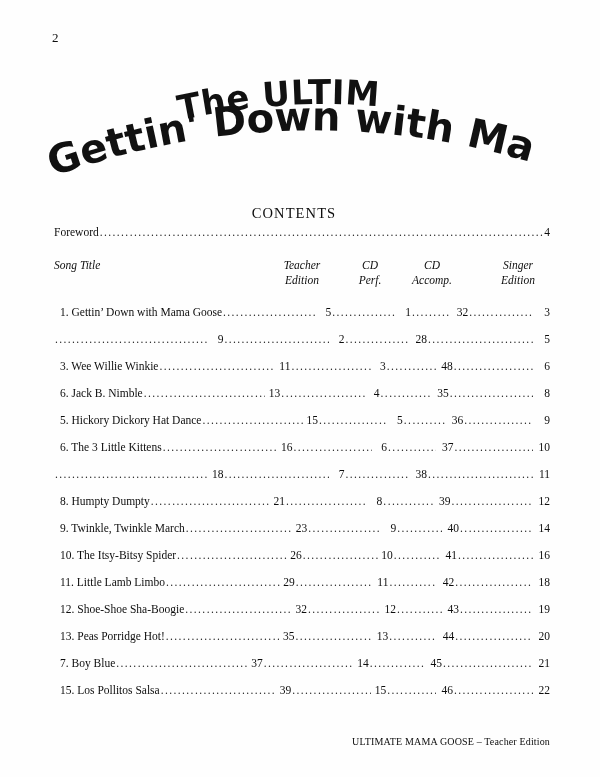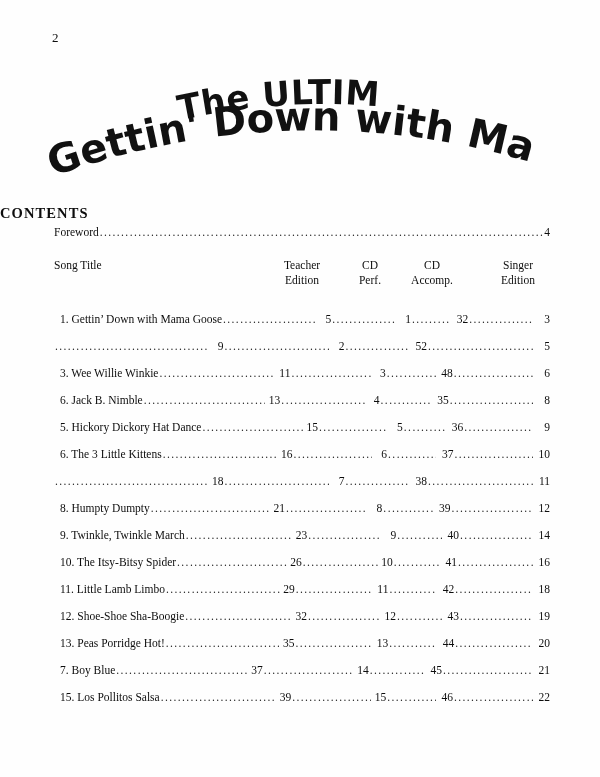--- a/index.html
+++ b/index.html
@@ -44,23 +44,23 @@
     font-weight: bold;
     fill: #111111;
   }
 
   
   .contents-heading {
     position: absolute;
     left: 0;
     right: 12px;
     top: 205px;
-    text-align: left;
+    text-align: center;
     font-size: 14.5px;
-    font-weight: bold;
+    font-weight: normal;
     letter-spacing: 1.1px;
   }
 
   
   .foreword-row {
     position: absolute;
     left: 54px;
     right: 50px;
     top: 226px;
     display: flex;
@@ -89,20 +89,21 @@
     width: 16px;
   }
 
   
   .col-headers {
     position: absolute;
     top: 258px;
     left: 54px;
     right: 50px;
     height: 34px;
+    font-style: italic;
     font-size: 11.5px;
   }
   .col-headers .ch {
     position: absolute;
     top: 0;
     text-align: center;
     line-height: 15px;
   }
   .ch-song  { left: 0; text-align: left; }
   .ch-te    { left: 216px; width: 64px; }
@@ -113,21 +114,21 @@
 
   
   .rows {
     position: absolute;
     left: 54px;
     right: 50px;
     top: 298px;
   }
   .song-row {
     display: flex;
-    align-items: flex-end;
+    align-items: center;
     height: 27px;
     font-size: 11.5px;
     white-space: nowrap;
   }
   .song-title {
     padding-left: 6px;
     white-space: nowrap;
     flex: 0 0 auto;
   }
   .num {
@@ -219,21 +220,21 @@
         <span class="num num-acc">32</span>
         <span class="leader lead-d"></span>
         <span class="num num-sing">3</span>
       </div>
       <div class="song-row">
         <span class="leader lead-a"></span>
         <span class="num num-te">9</span>
         <span class="leader lead-b"></span>
         <span class="num num-perf">2</span>
         <span class="leader lead-c"></span>
-        <span class="num num-acc">52</span>
+        <span class="num num-acc">28</span>
         <span class="leader lead-d"></span>
         <span class="num num-sing">5</span>
       </div>
       <div class="song-row">
         <span class="song-title">3. Wee Willie Winkie</span>
         <span class="leader lead-a"></span>
         <span class="num num-te">11</span>
         <span class="leader lead-b"></span>
         <span class="num num-perf">3</span>
         <span class="leader lead-c"></span>
@@ -367,14 +368,15 @@
         <span class="num num-te">39</span>
         <span class="leader lead-b"></span>
         <span class="num num-perf">15</span>
         <span class="leader lead-c"></span>
         <span class="num num-acc">46</span>
         <span class="leader lead-d"></span>
         <span class="num num-sing">22</span>
       </div>
     </div>
 
+  <div class="footer">ULTIMATE MAMA GOOSE  –  Teacher Edition</div>
 
 </div>
 
 </body></html>

